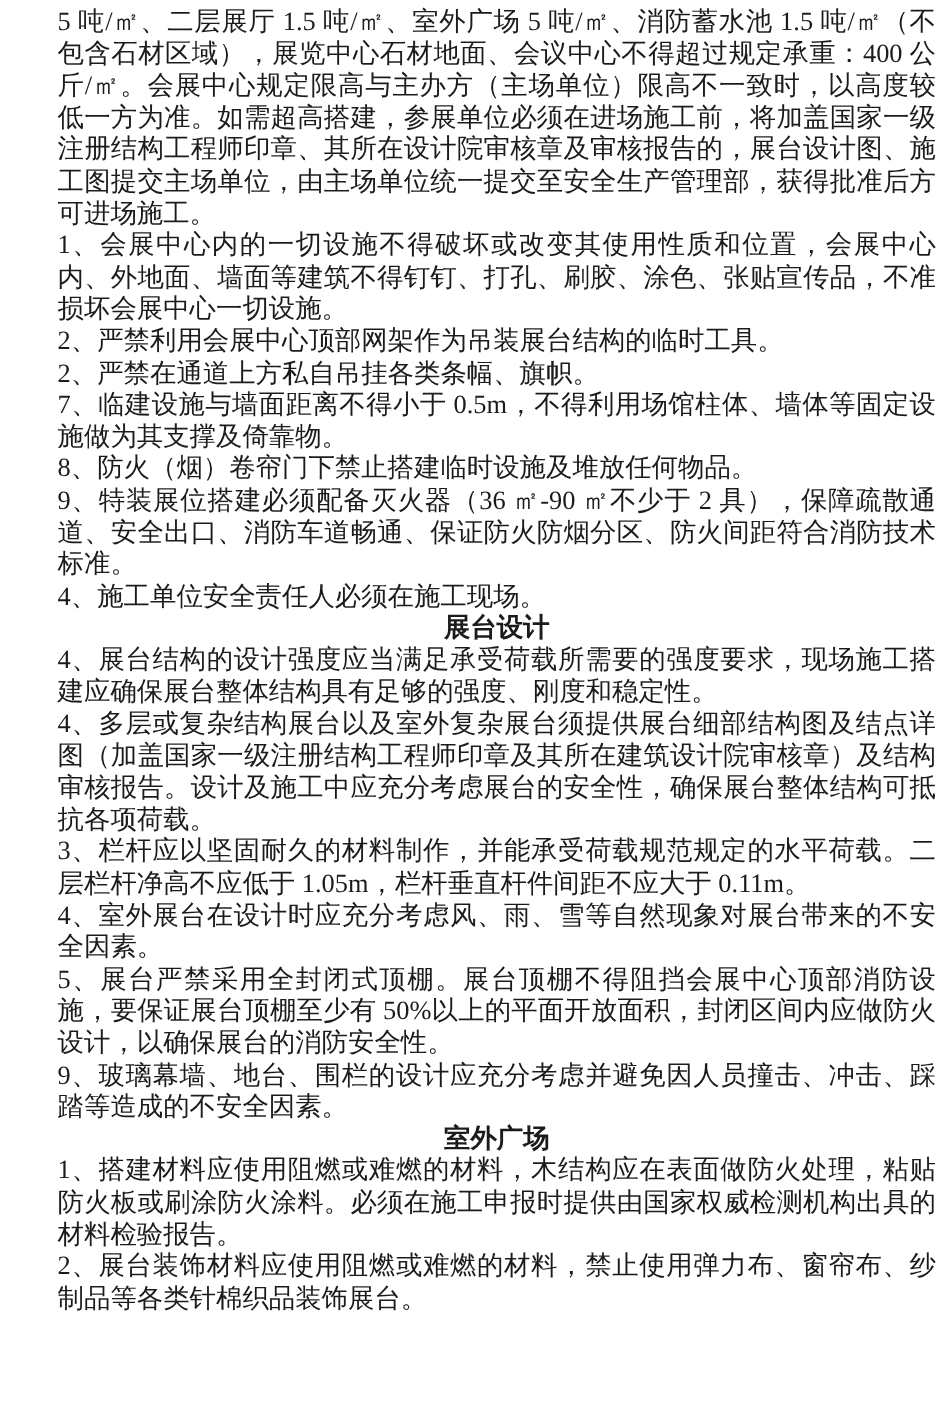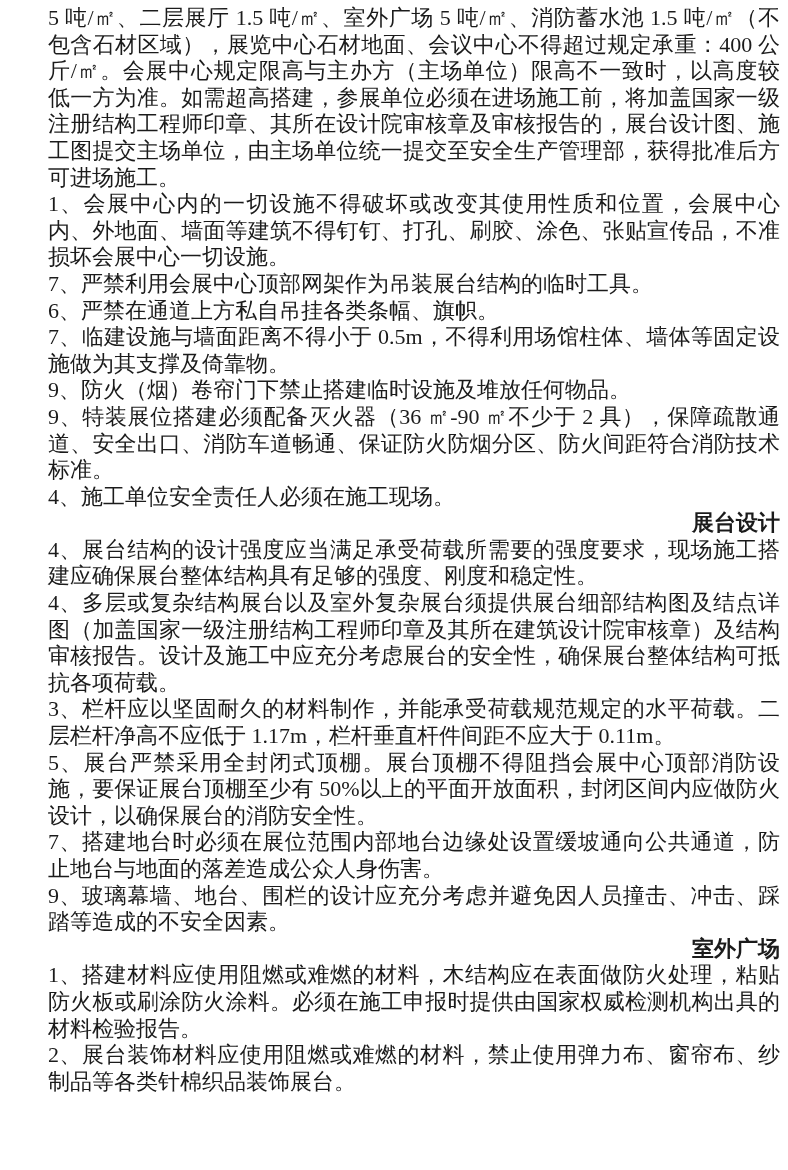--- a/index.html
+++ b/index.html
@@ -25,39 +25,39 @@
   }
   .para {
     margin: 0;
     text-align: justify;
     text-justify: inter-ideograph;
     word-break: break-all;
   }
   .heading {
     margin: 0;
     font-weight: bold;
-    text-align: right;
+    text-align: center;
   }
 </style>
 </head>
 <body>
 
 <div class="page">
   <p class="para">5 吨/㎡、二层展厅 1.5 吨/㎡、室外广场 5 吨/㎡、消防蓄水池 1.5 吨/㎡（不包含石材区域），展览中心石材地面、会议中心不得超过规定承重：400 公斤/㎡。会展中心规定限高与主办方（主场单位）限高不一致时，以高度较低一方为准。如需超高搭建，参展单位必须在进场施工前，将加盖国家一级注册结构工程师印章、其所在设计院审核章及审核报告的，展台设计图、施工图提交主场单位，由主场单位统一提交至安全生产管理部，获得批准后方可进场施工。</p>
   <p class="para">1、会展中心内的一切设施不得破坏或改变其使用性质和位置，会展中心内、外地面、墙面等建筑不得钉钉、打孔、刷胶、涂色、张贴宣传品，不准损坏会展中心一切设施。</p>
-  <p class="para">7、严禁利用会展中心顶部网架作为吊装展台结构的临时工具。</p>
-  <p class="para">6、严禁在通道上方私自吊挂各类条幅、旗帜。</p>
+  <p class="para">2、严禁利用会展中心顶部网架作为吊装展台结构的临时工具。</p>
+  <p class="para">2、严禁在通道上方私自吊挂各类条幅、旗帜。</p>
   <p class="para">7、临建设施与墙面距离不得小于 0.5m，不得利用场馆柱体、墙体等固定设施做为其支撑及倚靠物。</p>
-  <p class="para">9、防火（烟）卷帘门下禁止搭建临时设施及堆放任何物品。</p>
+  <p class="para">8、防火（烟）卷帘门下禁止搭建临时设施及堆放任何物品。</p>
   <p class="para">9、特装展位搭建必须配备灭火器（36 ㎡-90 ㎡不少于 2 具），保障疏散通道、安全出口、消防车道畅通、保证防火防烟分区、防火间距符合消防技术标准。</p>
   <p class="para">4、施工单位安全责任人必须在施工现场。</p>
   <p class="heading">展台设计</p>
   <p class="para">4、展台结构的设计强度应当满足承受荷载所需要的强度要求，现场施工搭建应确保展台整体结构具有足够的强度、刚度和稳定性。</p>
   <p class="para">4、多层或复杂结构展台以及室外复杂展台须提供展台细部结构图及结点详图（加盖国家一级注册结构工程师印章及其所在建筑设计院审核章）及结构审核报告。设计及施工中应充分考虑展台的安全性，确保展台整体结构可抵抗各项荷载。</p>
-  <p class="para">3、栏杆应以坚固耐久的材料制作，并能承受荷载规范规定的水平荷载。二层栏杆净高不应低于 1.17m，栏杆垂直杆件间距不应大于 0.11m。</p>
+  <p class="para">3、栏杆应以坚固耐久的材料制作，并能承受荷载规范规定的水平荷载。二层栏杆净高不应低于 1.05m，栏杆垂直杆件间距不应大于 0.11m。</p>
+  <p class="para">4、室外展台在设计时应充分考虑风、雨、雪等自然现象对展台带来的不安全因素。</p>
   <p class="para">5、展台严禁采用全封闭式顶棚。展台顶棚不得阻挡会展中心顶部消防设施，要保证展台顶棚至少有 50%以上的平面开放面积，封闭区间内应做防火设计，以确保展台的消防安全性。</p>
-  <p class="para">7、搭建地台时必须在展位范围内部地台边缘处设置缓坡通向公共通道，防止地台与地面的落差造成公众人身伤害。</p>
   <p class="para">9、玻璃幕墙、地台、围栏的设计应充分考虑并避免因人员撞击、冲击、踩踏等造成的不安全因素。</p>
   <p class="heading">室外广场</p>
   <p class="para">1、搭建材料应使用阻燃或难燃的材料，木结构应在表面做防火处理，粘贴防火板或刷涂防火涂料。必须在施工申报时提供由国家权威检测机构出具的材料检验报告。</p>
   <p class="para">2、展台装饰材料应使用阻燃或难燃的材料，禁止使用弹力布、窗帘布、纱制品等各类针棉织品装饰展台。</p>
 
 </div>
 
 </body></html>

